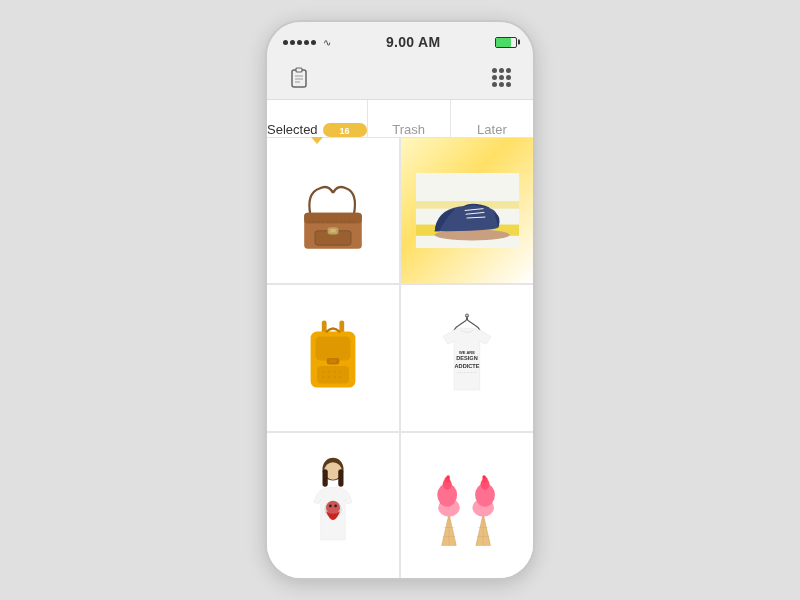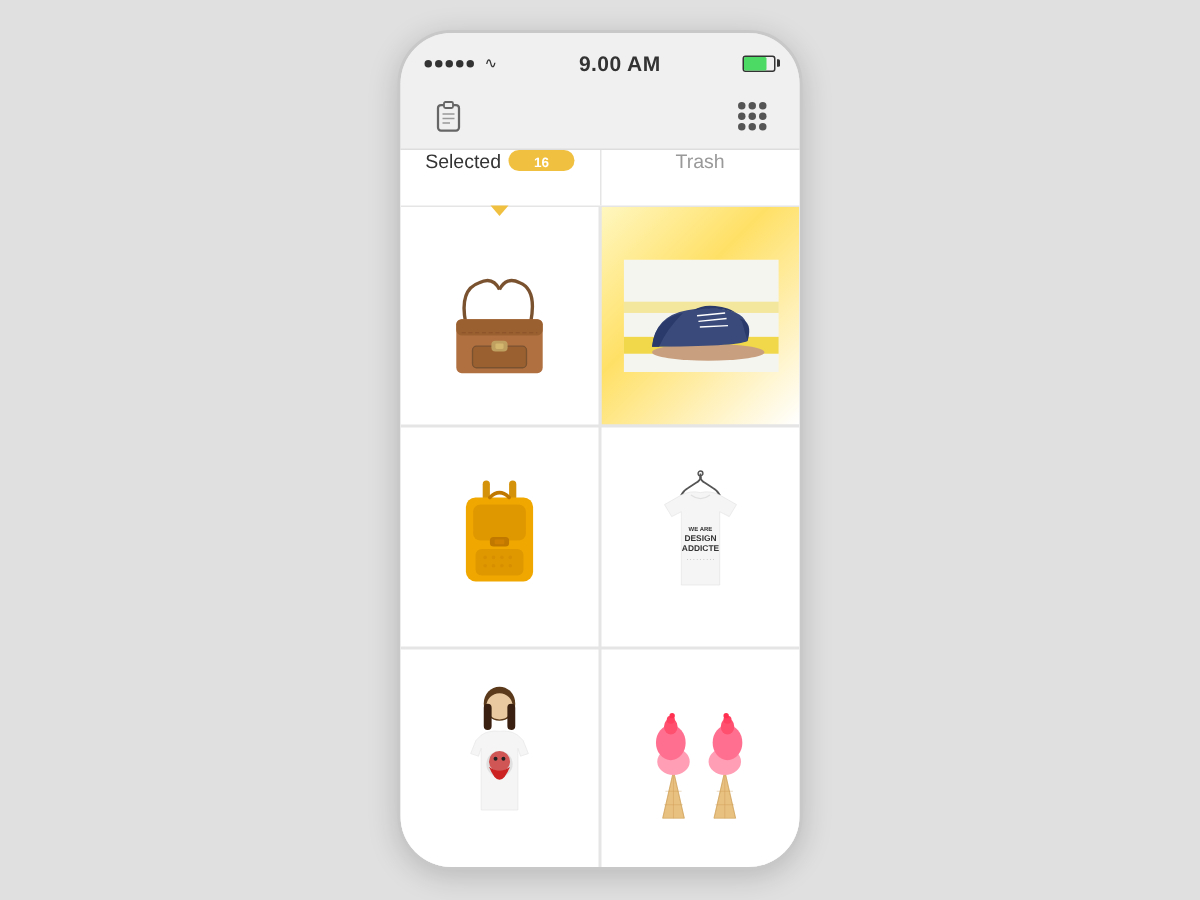--- a/index.html
+++ b/index.html
@@ -159,21 +159,21 @@
       border-bottom: 1px solid #e5e5e5;
       background: #fff;
       flex-shrink: 0;
       height: 38px;
       position: relative;
     }
 
     .tab-item {
       flex: 1;
       display: flex;
-      align-items: flex-start;
+      align-items: flex-end;
       justify-content: center;
       height: 100%;
       cursor: pointer;
       position: relative;
       font-size: 13px;
       color: #999;
       font-weight: 400;
       border-right: 1px solid #e5e5e5;
     }
 
@@ -297,20 +297,23 @@
   <div class="phone-screen">
 
     <div class="tab-bar">
       <div class="tab-item active">
         <span>Selected</span>
         <span class="tab-badge">16</span>
       </div>
       <div class="tab-item">
         <span>Trash</span>
       </div>
+      <div class="tab-item">
+        <span>Later</span>
+      </div>
     </div>
 
     <div class="product-grid">
 
       <div class="product-cell">
         <svg viewBox="0 0 100 100" width="90" height="90">
 
           <path d="M25 55 Q20 30 35 25 Q45 20 50 30" stroke="#7a5230" stroke-width="2.5" fill="none"></path>
           <path d="M50 30 Q55 20 65 25 Q78 30 73 55" stroke="#7a5230" stroke-width="2.5" fill="none"></path>
 

